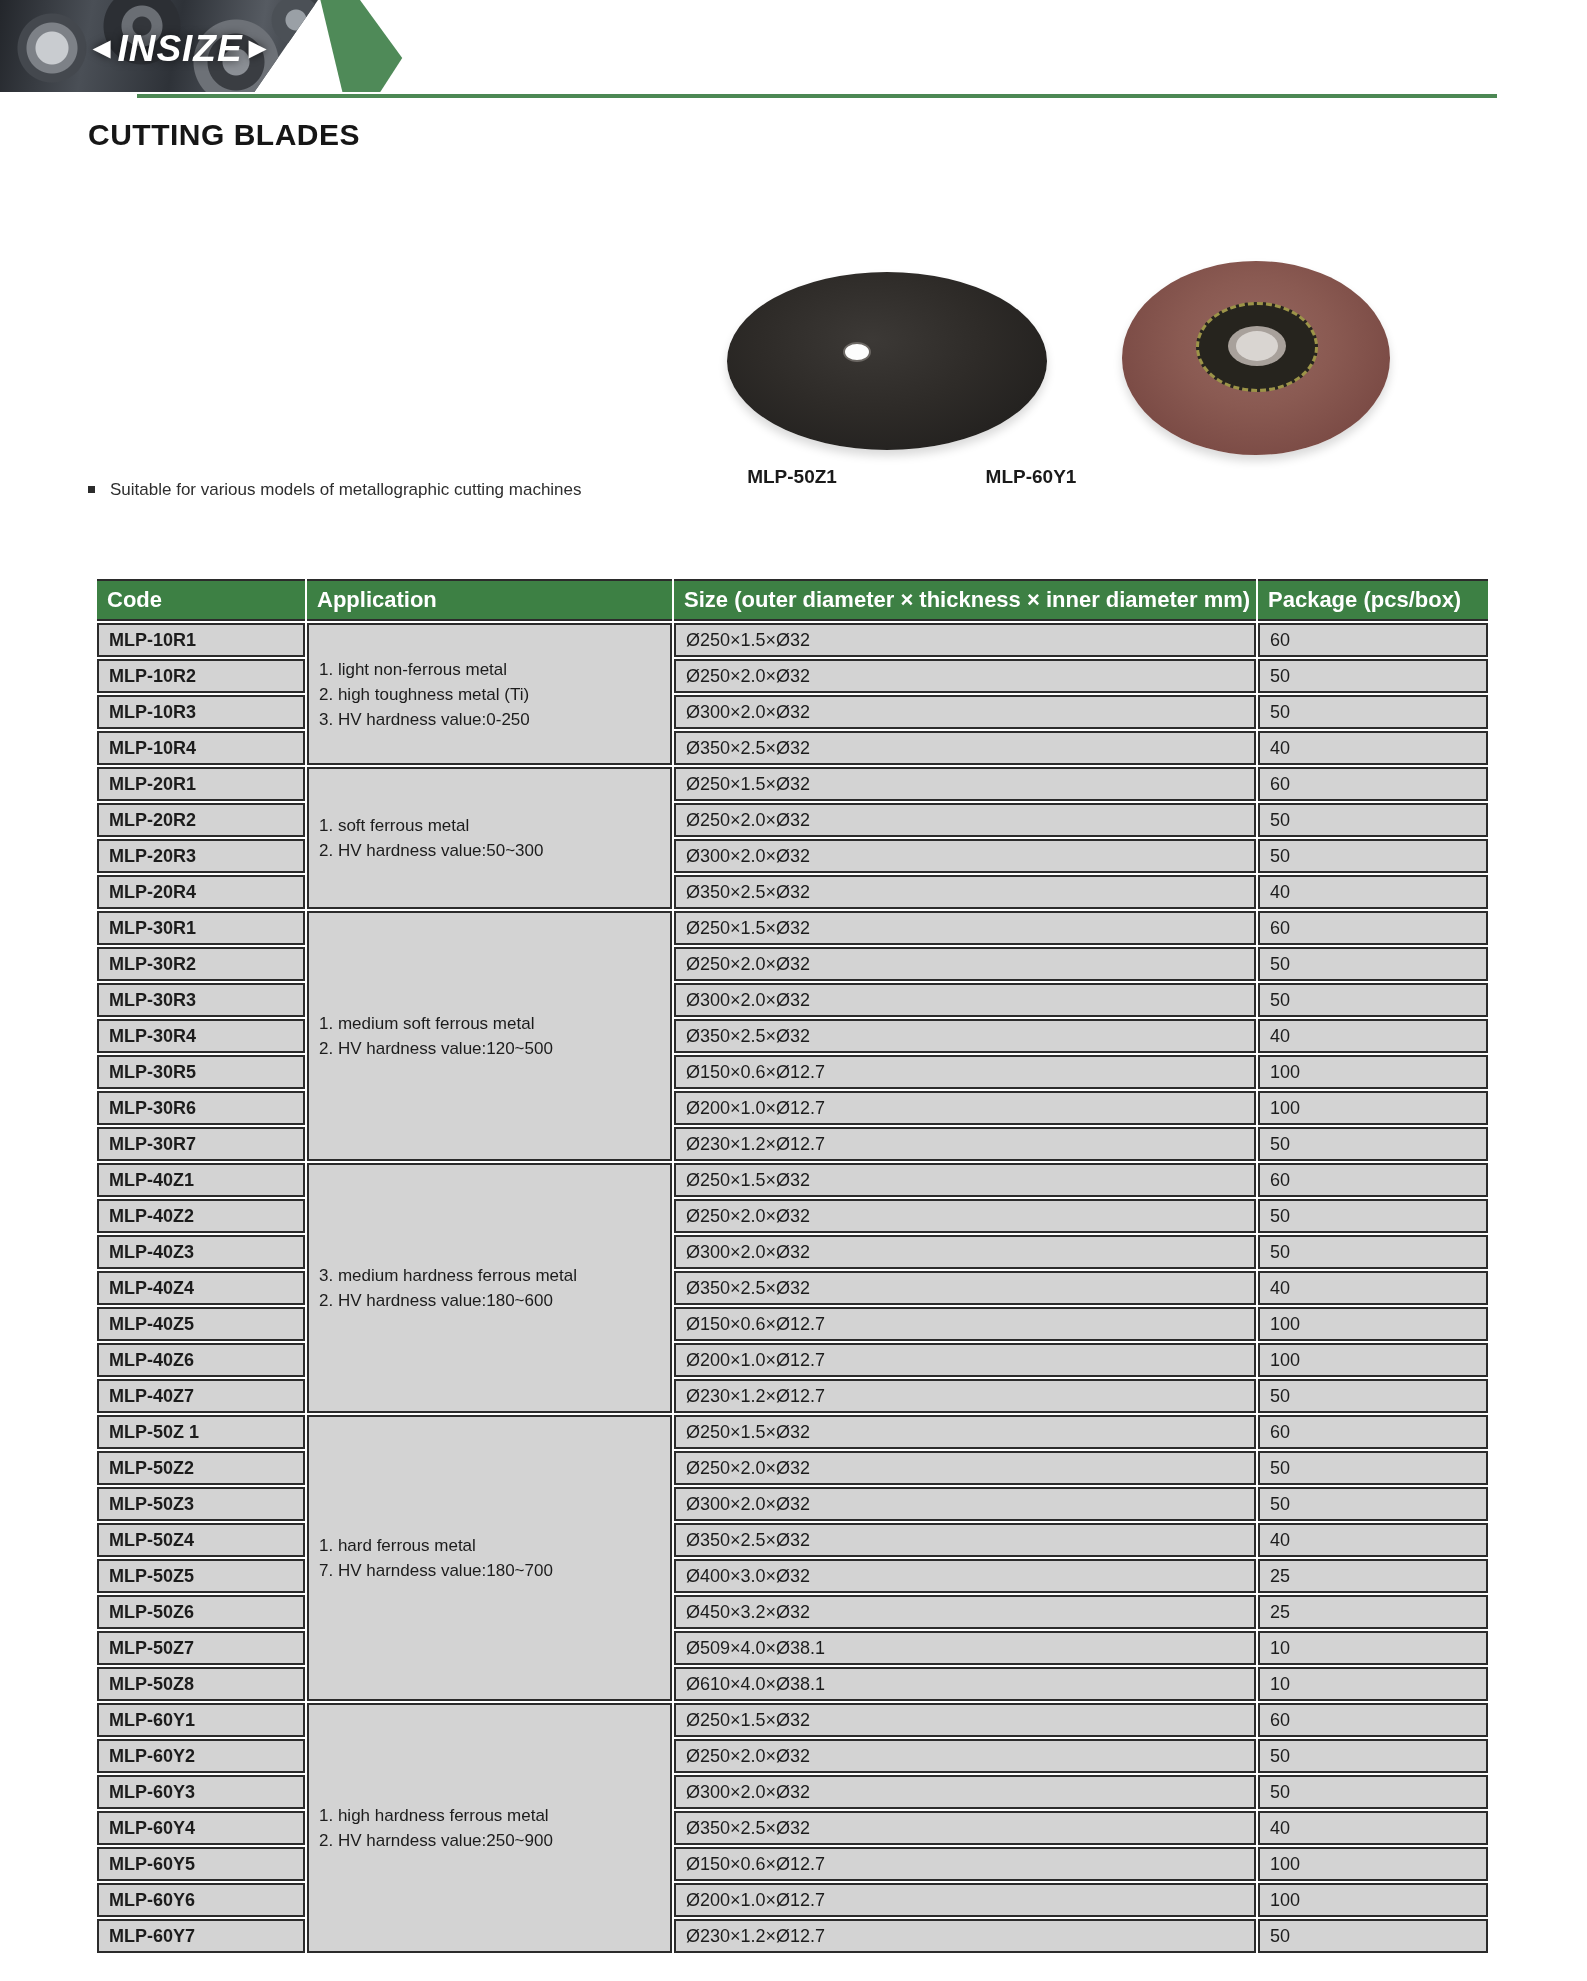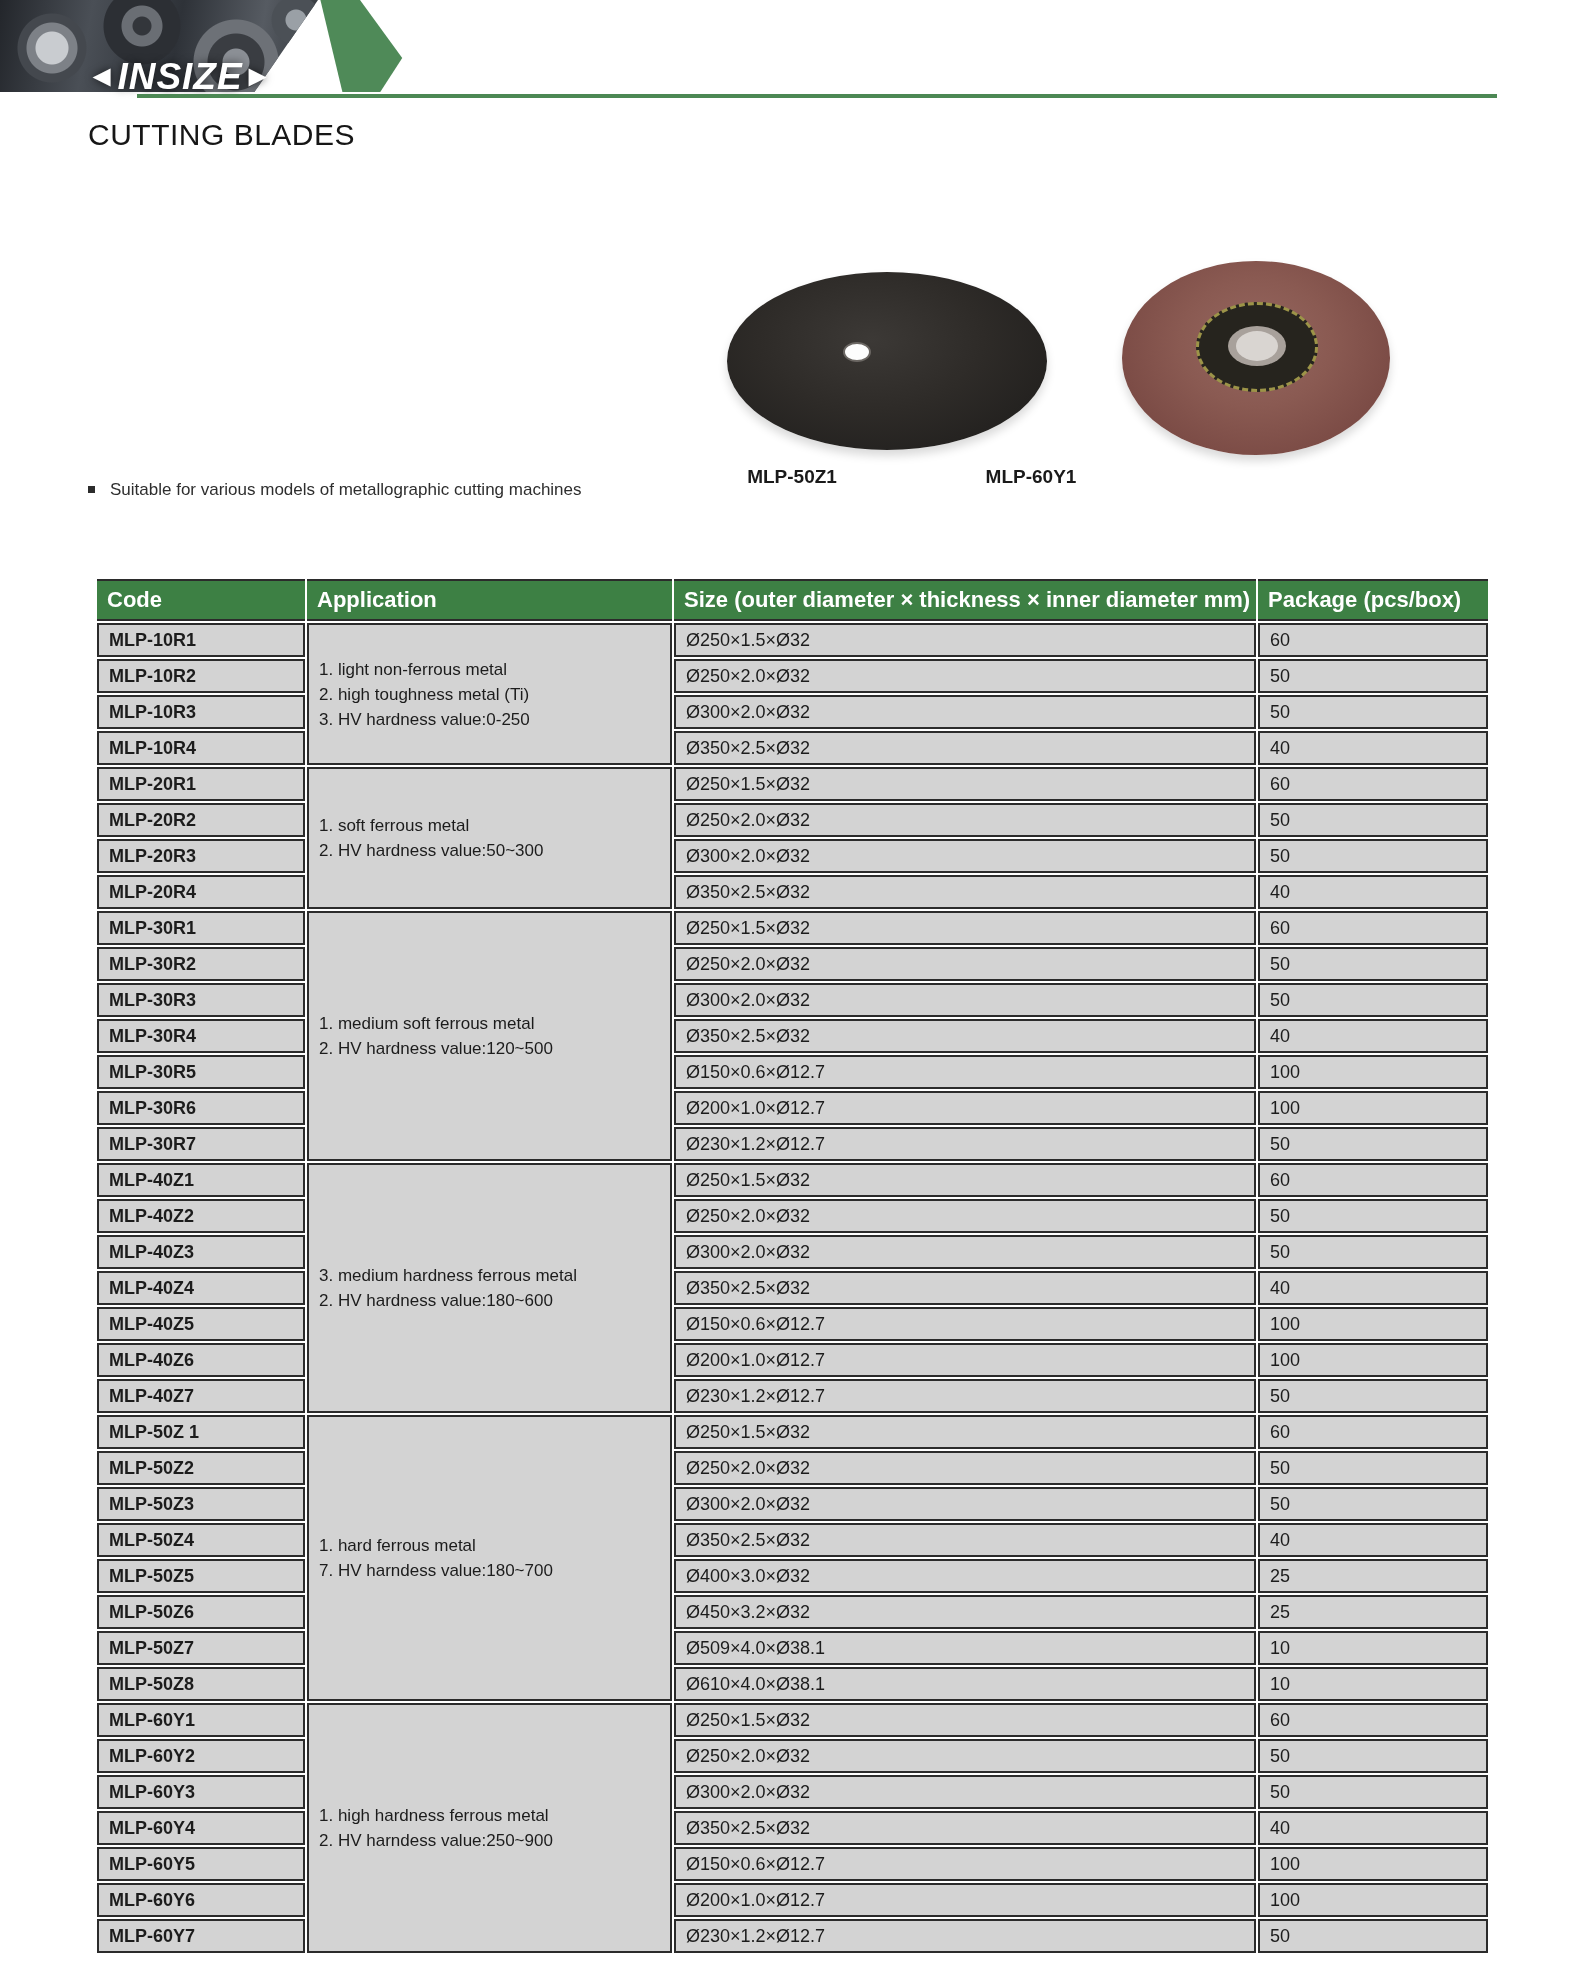--- a/index.html
+++ b/index.html
@@ -15,32 +15,32 @@
     background:
       radial-gradient(circle at 52px 48px, #c9ccd0 0 16px, #7d8187 17px 25px, #44484e 26px 34px, rgba(0,0,0,0) 35px),
       radial-gradient(circle at 142px 26px, #33363b 0 9px, #6a6e74 10px 20px, #2c2f34 21px 38px, rgba(0,0,0,0) 39px),
       radial-gradient(circle at 236px 62px, #8b8f95 0 13px, #3a3d42 14px 28px, #6d7177 29px 42px, rgba(0,0,0,0) 43px),
       radial-gradient(circle at 296px 20px, #9aa0a6 0 10px, #4b5056 11px 24px, rgba(0,0,0,0) 25px),
       linear-gradient(100deg, #23262b 0%, #4a4f56 28%, #2e3238 55%, #565b62 80%, #303439 100%);
   }
   .logo {
     position:absolute; left:70px; top:28px; width:220px; text-align:center;
     color:#ffffff; font-size:37px; font-weight:bold; font-style:italic; letter-spacing:1px;
-    text-shadow:0 0 8px rgba(0,0,0,0.65); white-space:nowrap;margin-top:28px;
+    text-shadow:0 0 8px rgba(0,0,0,0.65); white-space:nowrap;
   }
   .logo .arrow { font-size:30px; vertical-align:3px; }
   .chevron {
     position:absolute; left:316px; top:0; width:88px; height:92px; background:#4f8a58;
     clip-path:polygon(5% 0,50% 0,98% 63%,73% 100%,30% 100%);
   }
   .green-line { position:absolute; left:137px; top:94px; width:1360px; height:4px; background:#4c8854; }
 
   
   .title {
-    position:absolute; left:88px; top:118px; font-size:30px; font-weight:normal;
+    position:absolute; left:88px; top:118px; font-size:30px; font-weight:bold;
     color:#161616; letter-spacing:0.5px;
   }
 
   
   .disc-black {
     position:absolute; left:727px; top:272px; width:320px; height:178px; border-radius:50%;
     background:radial-gradient(ellipse at 45% 38%, #3c3936 0%, #2e2b28 45%, #242220 75%, #1e1c1a 100%);
     box-shadow:0 6px 10px rgba(0,0,0,0.15);
   }
   .disc-black-hole {

